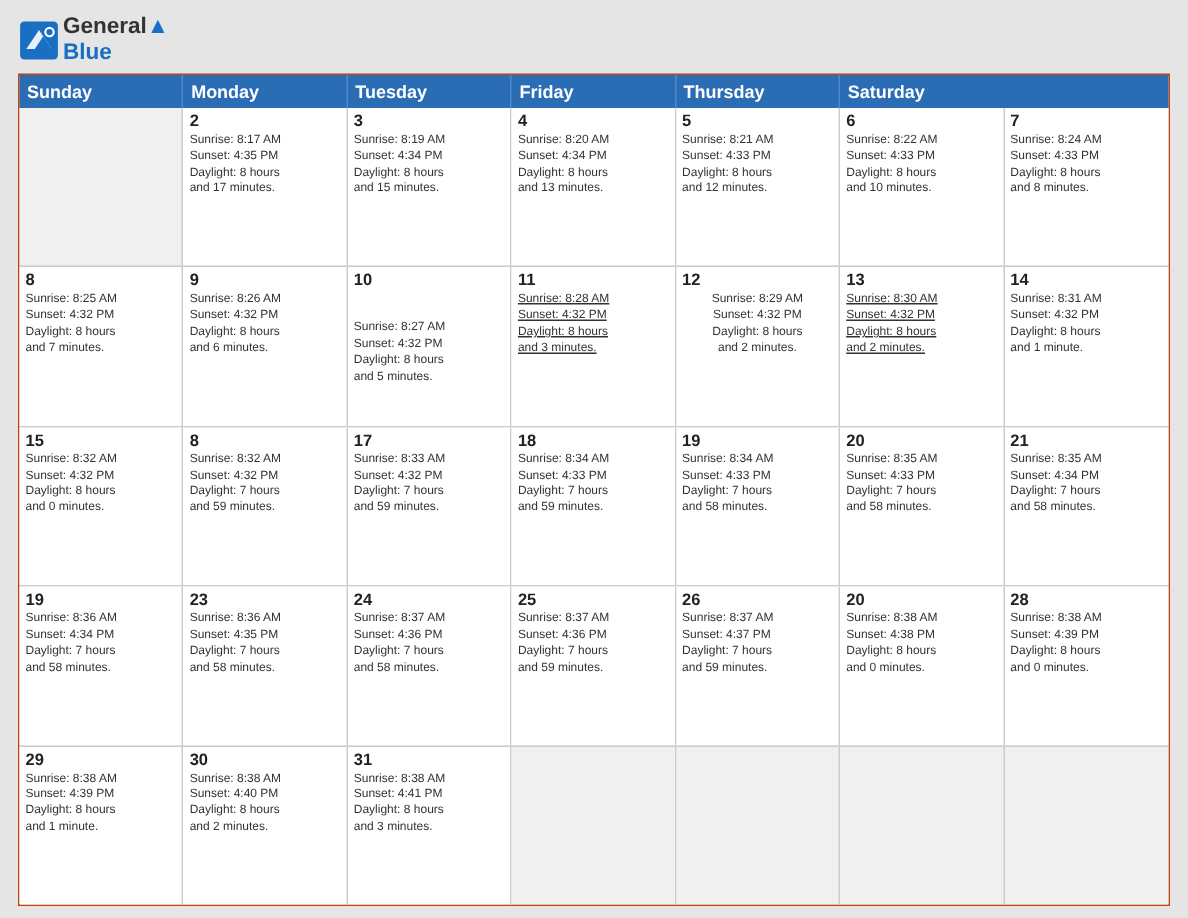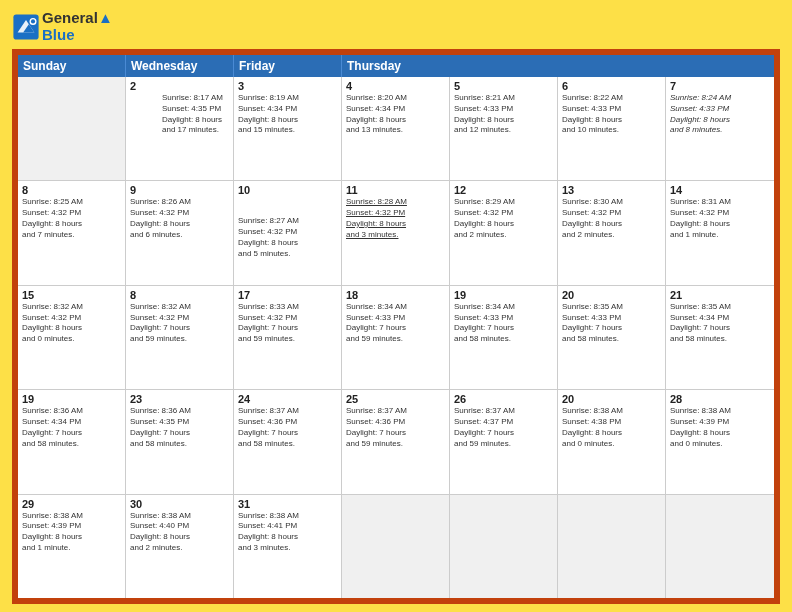--- a/index.html
+++ b/index.html
@@ -6,21 +6,21 @@
     body {
       font-family: Arial, sans-serif;
       background: #fff;
       width: 792px;
       height: 612px;
       overflow: hidden;
     }
     .page {
       width: 792px;
       height: 612px;
-      background: #fde047;
+      background: #e5e5e5;
       display: flex;
       flex-direction: column;
       padding: 10px 12px 8px 12px;
     }
     .header {
       display: flex;
       justify-content: space-between;
       align-items: flex-start;
       margin-bottom: 6px;
     }
@@ -43,21 +43,21 @@
       line-height: 1.1;
     }
     .subtitle {
       font-size: 14px;
       color: #444;
     }
     .calendar {
       flex: 1;
       display: flex;
       flex-direction: column;
-      border: 6px solid #c2410c;
+      border: 1px solid #c2410c;
     }
     .cal-header {
       display: grid;
       grid-template-columns: repeat(7, 1fr);
       background: #2b6db5;
     }
     .cal-header-cell {
       color: #fff;
       font-size: 12px;
       font-weight: bold;
@@ -134,30 +134,32 @@
     </div>
     <div class="title-block">
       <div class="month-title"></div>
       <div class="subtitle"></div>
     </div>
   </div>
 
   <div class="calendar">
     <div class="cal-header">
     <div class="cal-header-cell">Sunday</div>
-        <div class="cal-header-cell">Wednesday</div>
+        <div class="cal-header-cell">Monday</div>
+        <div class="cal-header-cell">Tuesday</div>
         <div class="cal-header-cell">Friday</div>
         <div class="cal-header-cell">Thursday</div>
+        <div class="cal-header-cell">Saturday</div>
       </div>
     <div class="cal-body">
     <div class="cal-row">
           <div class="cal-cell empty shaded"></div>
           <div class="cal-cell">
             <span class="day-num">2</span>
-            <div class="cell-text" style="white-space: pre-line; margin-left: 32px;">Sunrise: 8:17 AM
+            <div class="cell-text" style="white-space: pre-line;">Sunrise: 8:17 AM
 Sunset: 4:35 PM
 Daylight: 8 hours
 and 17 minutes.</div>
           </div>
           <div class="cal-cell">
             <span class="day-num">3</span>
             <div class="cell-text" style="white-space: pre-line;">Sunrise: 8:19 AM
 Sunset: 4:34 PM
 Daylight: 8 hours
 and 15 minutes.</div>
@@ -178,21 +180,21 @@
           </div>
           <div class="cal-cell">
             <span class="day-num">6</span>
             <div class="cell-text" style="white-space: pre-line;">Sunrise: 8:22 AM
 Sunset: 4:33 PM
 Daylight: 8 hours
 and 10 minutes.</div>
           </div>
           <div class="cal-cell">
             <span class="day-num">7</span>
-            <div class="cell-text" style="white-space: pre-line; font-style: italic;">Sunrise: 8:24 AM
+            <div class="cell-text" style="white-space: pre-line;">Sunrise: 8:24 AM
 Sunset: 4:33 PM
 Daylight: 8 hours
 and 8 minutes.</div>
           </div>
         </div>
         <div class="cal-row">
           <div class="cal-cell">
             <span class="day-num">8</span>
             <div class="cell-text" style="white-space: pre-line;">Sunrise: 8:25 AM
 Sunset: 4:32 PM
@@ -215,28 +217,28 @@
           </div>
           <div class="cal-cell">
             <span class="day-num">11</span>
             <div class="cell-text" style="white-space: pre-line; text-decoration: underline;">Sunrise: 8:28 AM
 Sunset: 4:32 PM
 Daylight: 8 hours
 and 3 minutes.</div>
           </div>
           <div class="cal-cell">
             <span class="day-num">12</span>
-            <div class="cell-text" style="white-space: pre-line;">Sunrise: 8:29 AM
+            <div class="cell-text" style="white-space: pre-line; text-align: center;">Sunrise: 8:29 AM
 Sunset: 4:32 PM
 Daylight: 8 hours
 and 2 minutes.</div>
           </div>
           <div class="cal-cell">
             <span class="day-num">13</span>
-            <div class="cell-text" style="white-space: pre-line;">Sunrise: 8:30 AM
+            <div class="cell-text" style="white-space: pre-line; text-decoration: underline;">Sunrise: 8:30 AM
 Sunset: 4:32 PM
 Daylight: 8 hours
 and 2 minutes.</div>
           </div>
           <div class="cal-cell">
             <span class="day-num">14</span>
             <div class="cell-text" style="white-space: pre-line;">Sunrise: 8:31 AM
 Sunset: 4:32 PM
 Daylight: 8 hours
 and 1 minute.</div>

